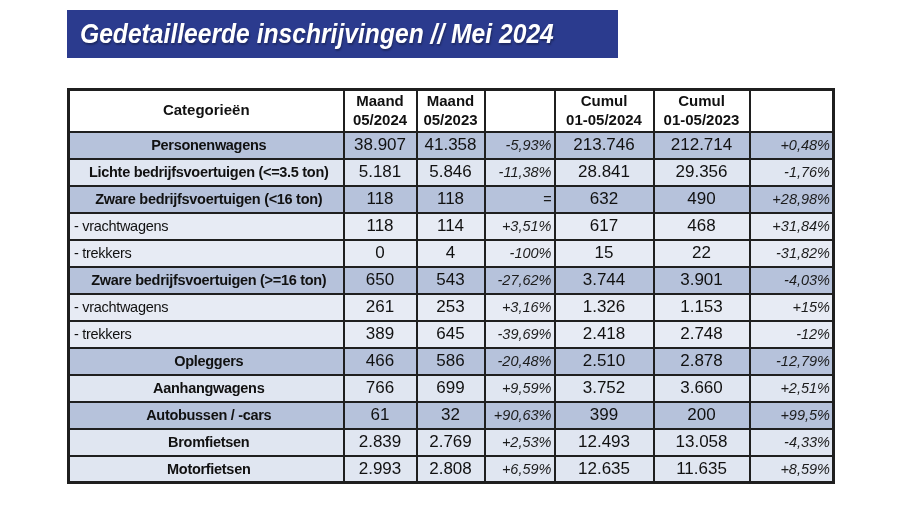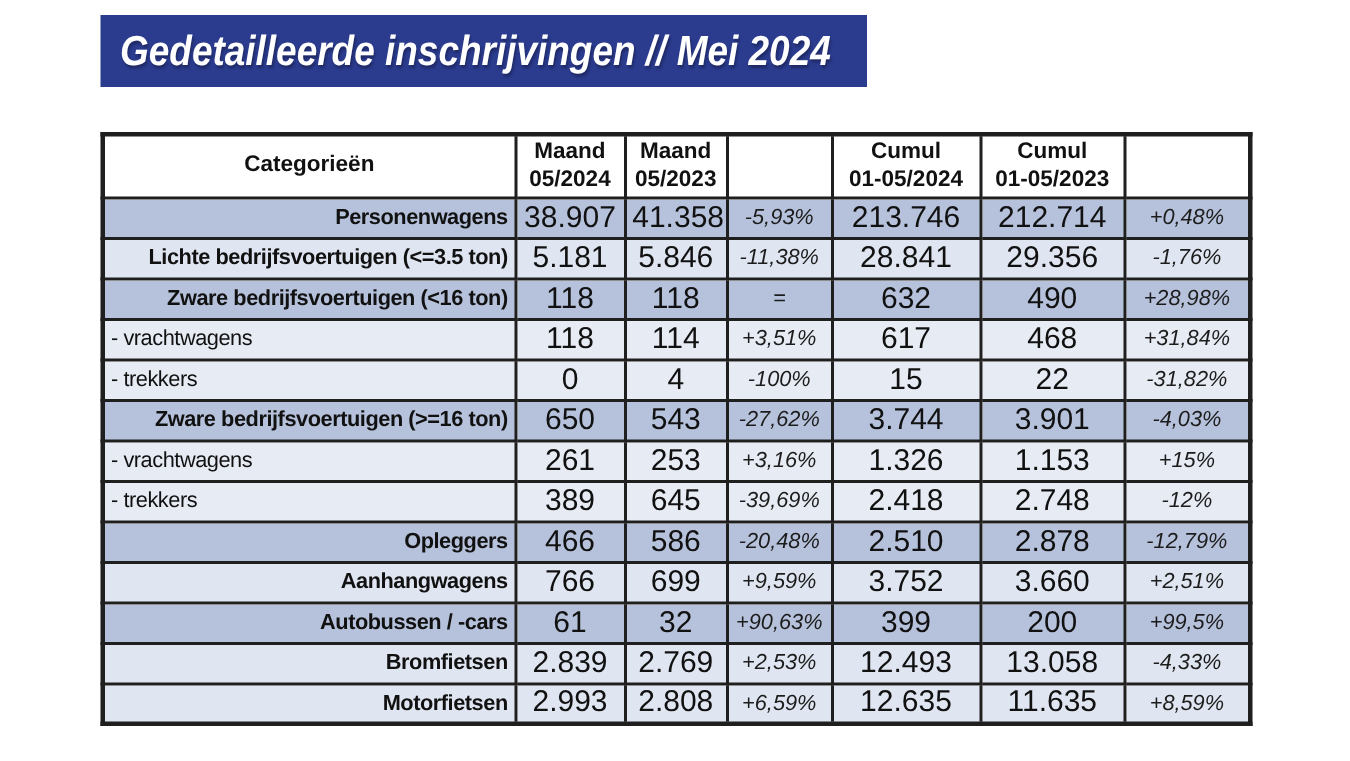--- a/index.html
+++ b/index.html
@@ -6,21 +6,21 @@
     margin: 0; padding: 0;
     width: 900px; height: 507px;
     background: #ffffff;
     font-family: "Liberation Sans", sans-serif;
     color: var(--text, #111111);
     overflow: hidden;
   }
   .title-bar {
     position: absolute;
     left: 67px; top: 10px;
-    width: 511px; height: 48px;
+    width: 551px; height: 48px;
     background: var(--title-bar-bg, #2b3b8e);
     display: flex; align-items: center;
     padding-left: 13px;
     box-sizing: border-box;
   }
   .title-bar .title-text {
     color: var(--title-text, #ffffff);
     font-size: 28px;
     font-weight: bold;
     font-style: italic;
@@ -48,39 +48,39 @@
     background: var(--header-bg, #ffffff);
     font-weight: bold;
     font-size: 15px;
     text-align: center;
     line-height: 1.25;
     white-space: pre-line;
     padding: 1px 2px;
   }
   .reg-table tbody tr { height: 27px; }
   .reg-table td.cat {
-    text-align: right;
+    text-align: center;
     font-weight: bold;
     font-size: 14.5px;
     letter-spacing: -0.3px;
     white-space: nowrap;
     padding: 0 4px 0 9px;
   }
   .reg-table td.cat.sub {
     font-weight: normal;
     text-align: left;
     padding: 0 8px 0 4px;
   }
   .reg-table td.num {
     text-align: center;
-    font-size: 20px;
+    font-size: 17px;
     padding: 0 4px;
   }
   .reg-table td.pct {
-    text-align: center;
+    text-align: right;
     font-size: 14.5px;
     font-style: italic;
     padding: 0 2px;
     color: #1c1c1c;
   }
   tr.shade-dark td  { background: var(--row-dark-bg, #b6c2db); }
   tr.shade-light td { background: var(--row-light-bg, #e0e6f1); }
   tr.shade-sub td   { background: var(--row-sub-bg, #e7ebf4); }
 </style>
 </head>

